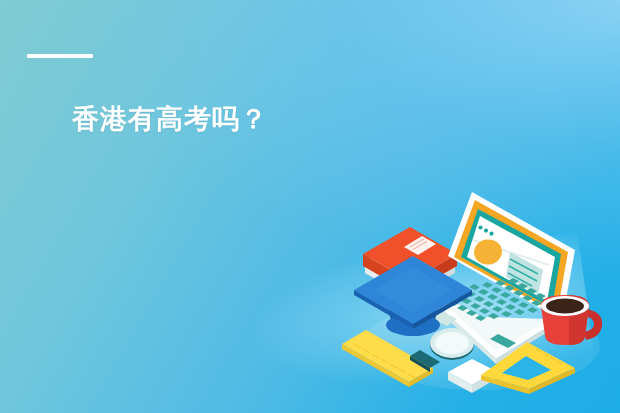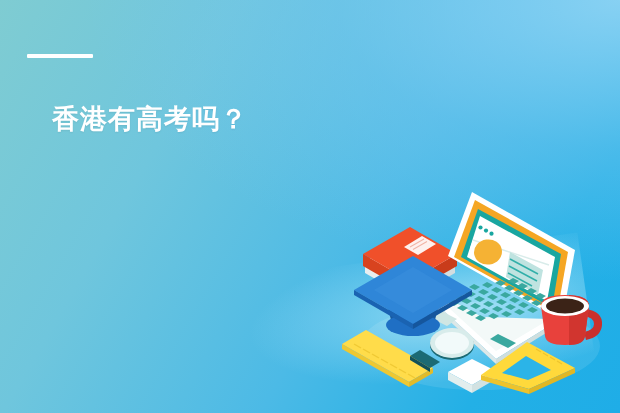--- a/index.html
+++ b/index.html
@@ -41,21 +41,21 @@
     position: absolute;
     left: 27px;
     top: 54px;
     width: 66px;
     height: 4px;
     background: #ffffff;
     border-radius: 1px;
   }
   .headline {
     position: absolute;
-    left: 52px;
+    left: 72px;
     top: 103px;
     margin: 0;
     font-size: 27px;
     font-weight: bold;
     letter-spacing: 1px;
     color: #ffffff;
     line-height: 1.2;
     white-space: nowrap;
     text-shadow: 0 1px 2px rgba(0,0,0,0.07);
   }

